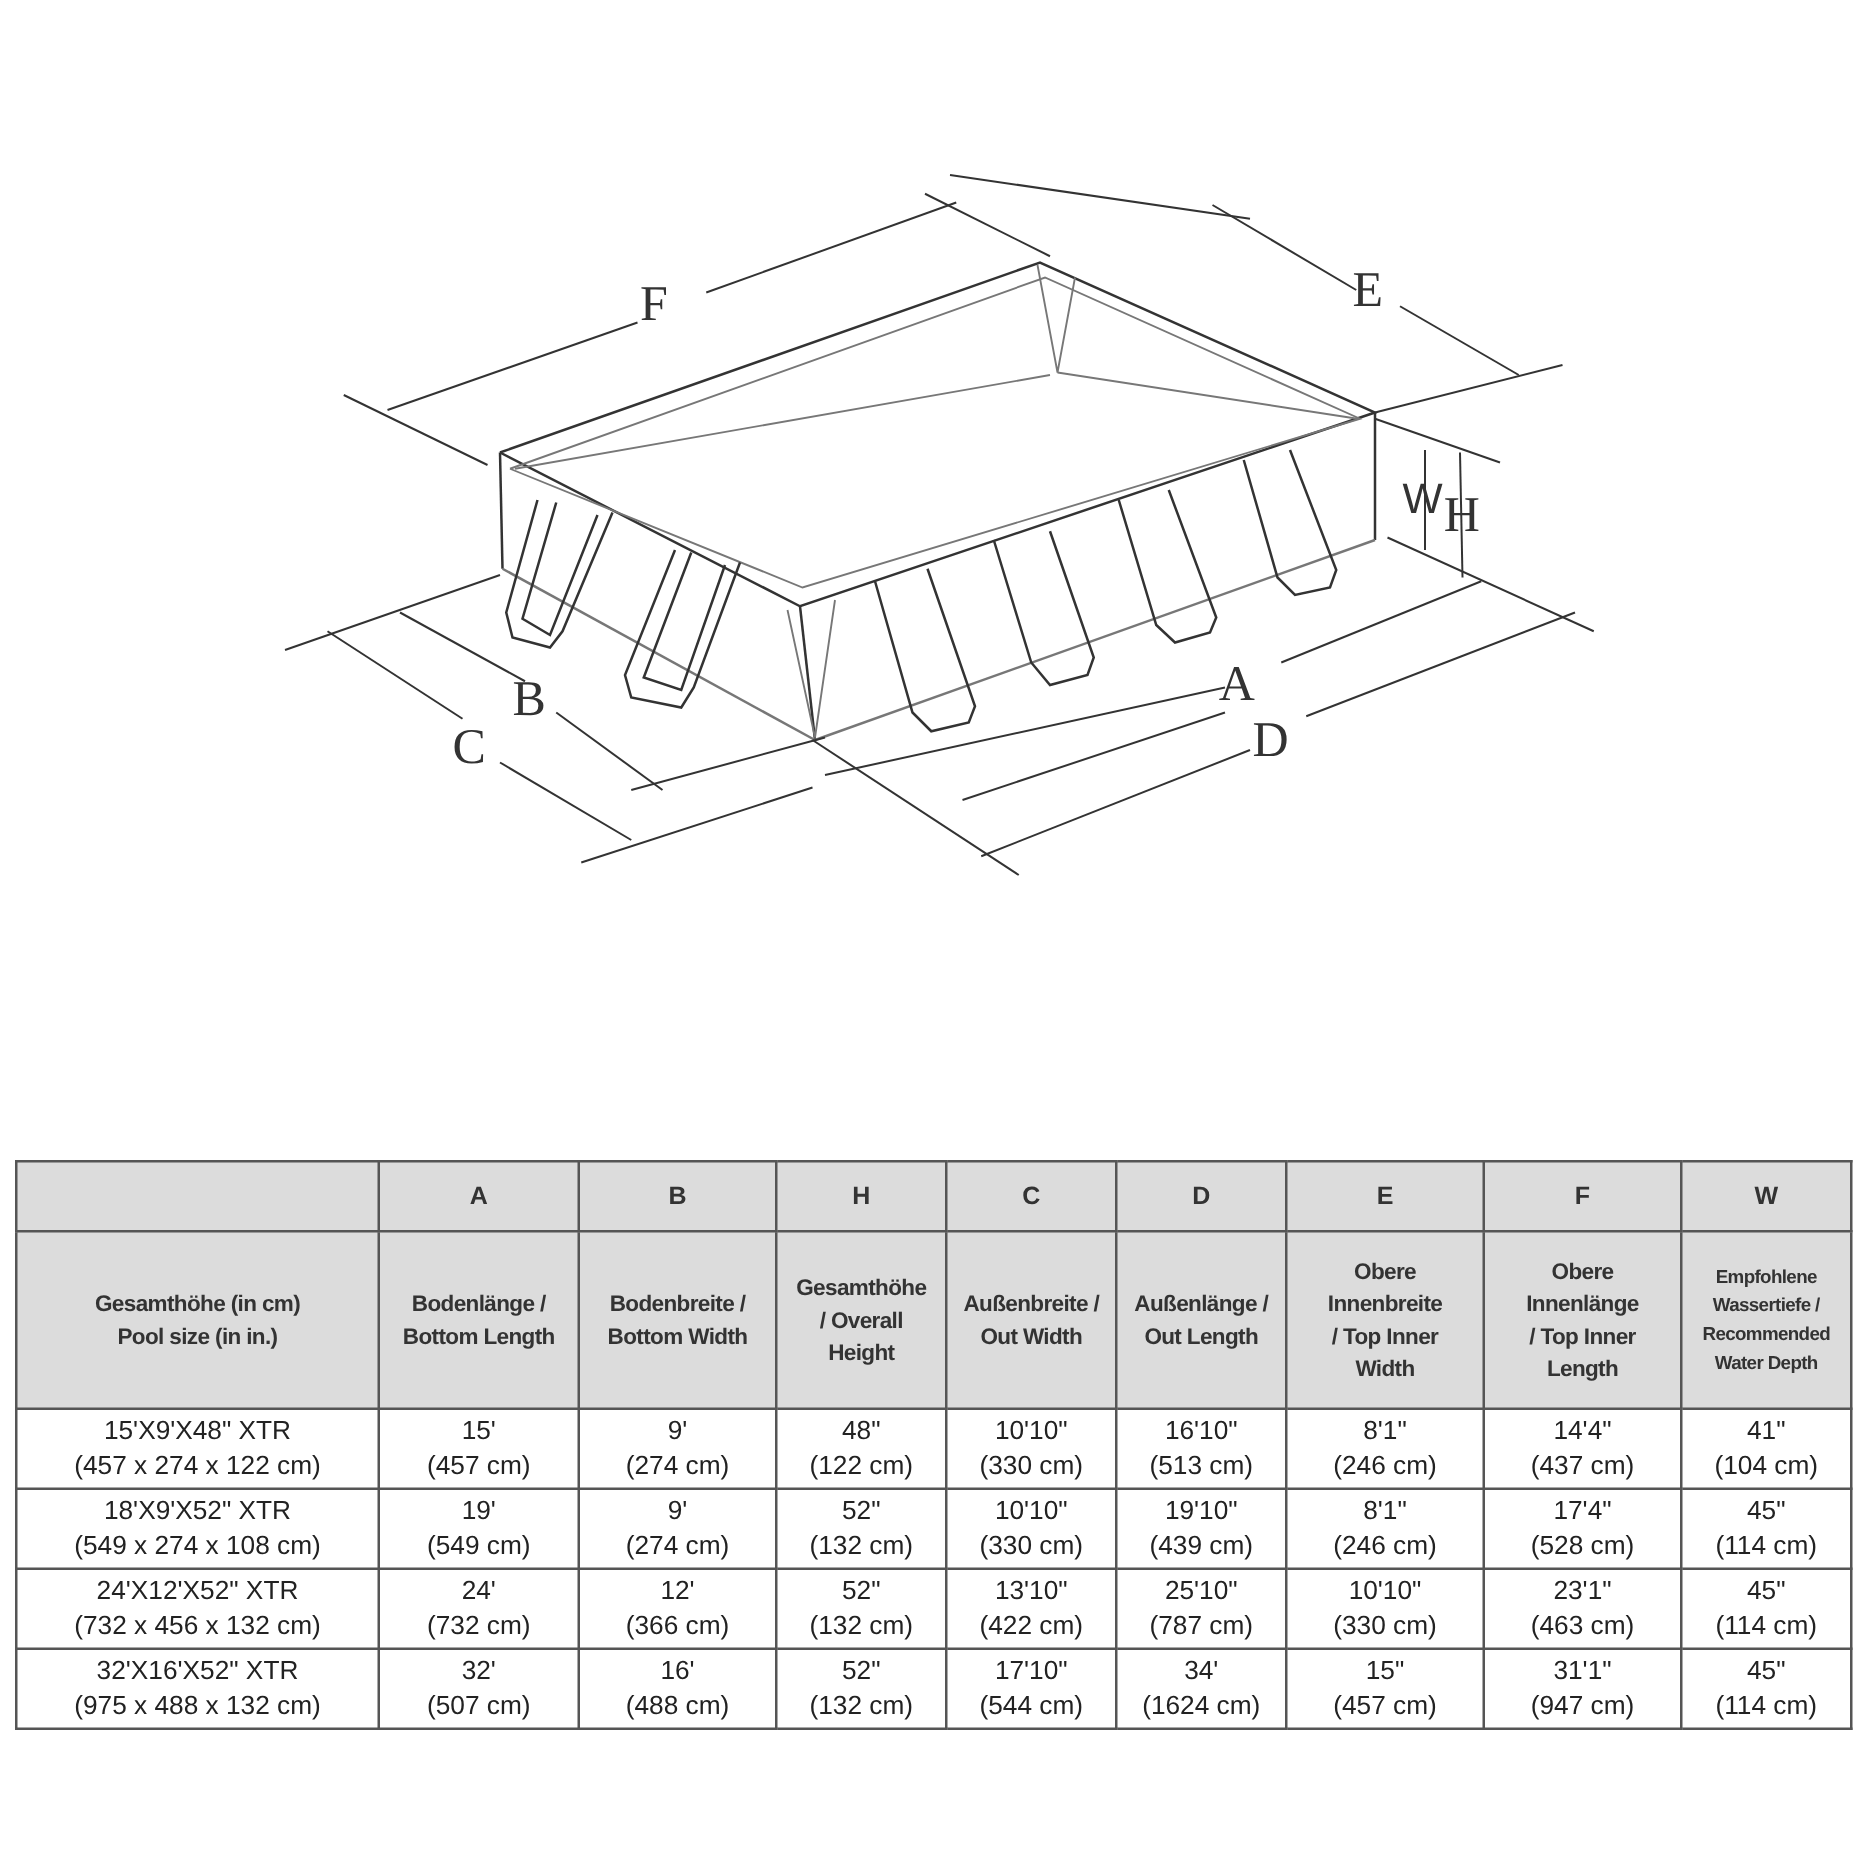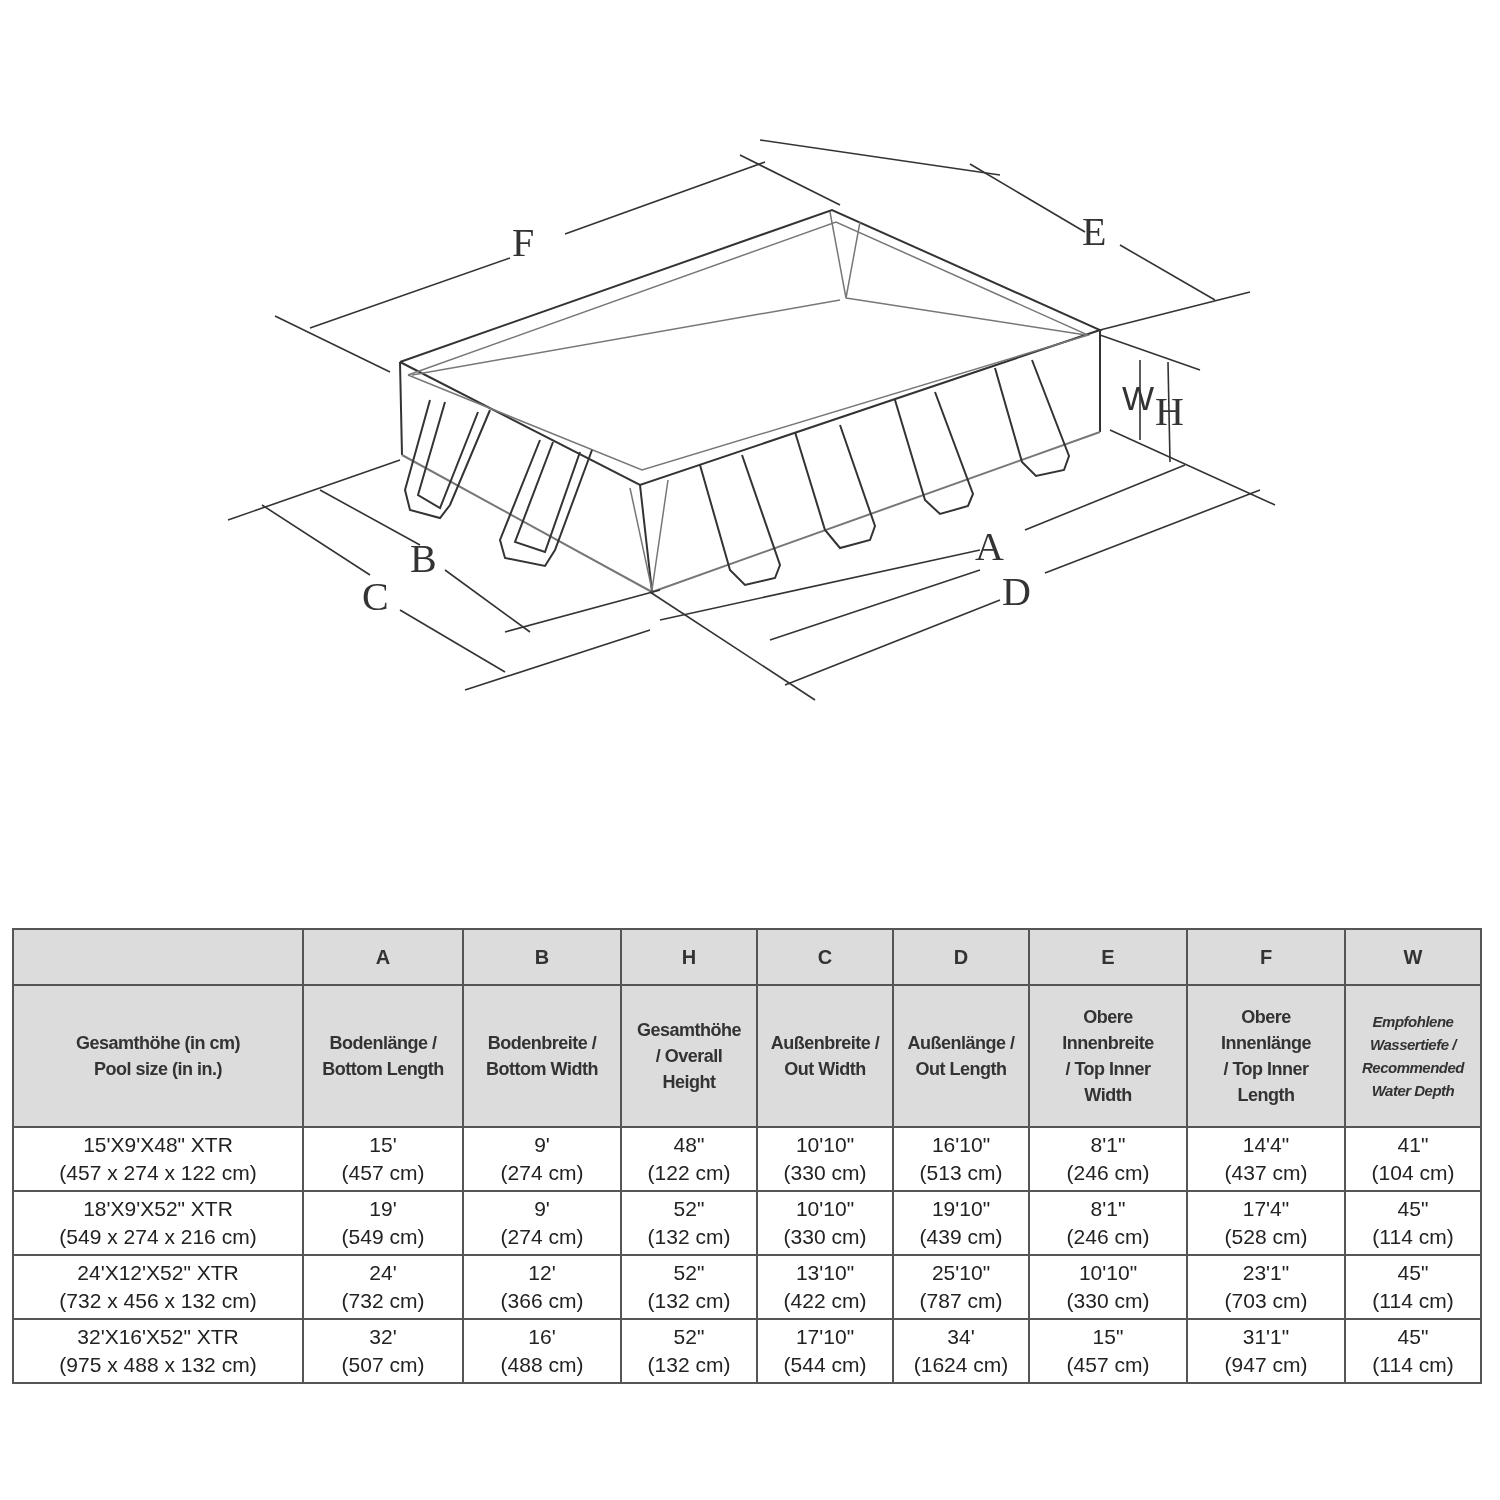--- a/index.html
+++ b/index.html
@@ -7,21 +7,21 @@
   #diagram { position:absolute; left:0; top:0; width:1500px; height:760px; }
   #diagram svg { width:1500px; height:760px; }
   .dlabel { font-family:"Liberation Serif", serif; font-size:40px; fill:#333; }
   .wlabel { font-family:"Liberation Sans", sans-serif; font-size:34px; fill:#333; }
   #spec-table { position:absolute; left:12px; top:928px; border-collapse:collapse; table-layout:fixed; }
   #spec-table td, #spec-table th { border:2px solid #555; padding:0; text-align:center; vertical-align:middle; }
   #spec-table thead th { background:#dcdcdc; font-weight:bold; color:#333; }
   .letter-row th { height:54px; font-size:20px; }
   .desc-row th { height:140px; font-size:18px; line-height:26px; letter-spacing:-0.5px; }
   .desc-row th.first { text-align:left; padding-left:8px; }
-  .desc-row th.w { font-size:15px; line-height:23px;font-style:italic; }
+  .desc-row th.w { font-size:15px; line-height:23px; }
   tbody td { height:62px; font-size:21px; line-height:28px; color:#222; background:#fff; }
   .line { display:block; }
 </style>
 </head>
 <body>
 
 <div id="diagram">
   <svg viewBox="0 0 1500 760" xmlns="http://www.w3.org/2000/svg">
     <g stroke="#333" stroke-width="2" fill="none">
 
@@ -199,21 +199,21 @@
           <span class="line">(437 cm)</span>
         </td>
         <td>
           <span class="line">41"</span>
           <span class="line">(104 cm)</span>
         </td>
       </tr>
       <tr>
         <td>
           <span class="line">18'X9'X52" XTR</span>
-          <span class="line">(549 x 274 x 216 cm)</span>
+          <span class="line">(549 x 274 x 108 cm)</span>
         </td>
         <td>
           <span class="line">19'</span>
           <span class="line">(549 cm)</span>
         </td>
         <td>
           <span class="line">9'</span>
           <span class="line">(274 cm)</span>
         </td>
         <td>
@@ -265,21 +265,21 @@
         <td>
           <span class="line">25'10"</span>
           <span class="line">(787 cm)</span>
         </td>
         <td>
           <span class="line">10'10"</span>
           <span class="line">(330 cm)</span>
         </td>
         <td>
           <span class="line">23'1"</span>
-          <span class="line">(703 cm)</span>
+          <span class="line">(463 cm)</span>
         </td>
         <td>
           <span class="line">45"</span>
           <span class="line">(114 cm)</span>
         </td>
       </tr>
       <tr>
         <td>
           <span class="line">32'X16'X52" XTR</span>
           <span class="line">(975 x 488 x 132 cm)</span>

